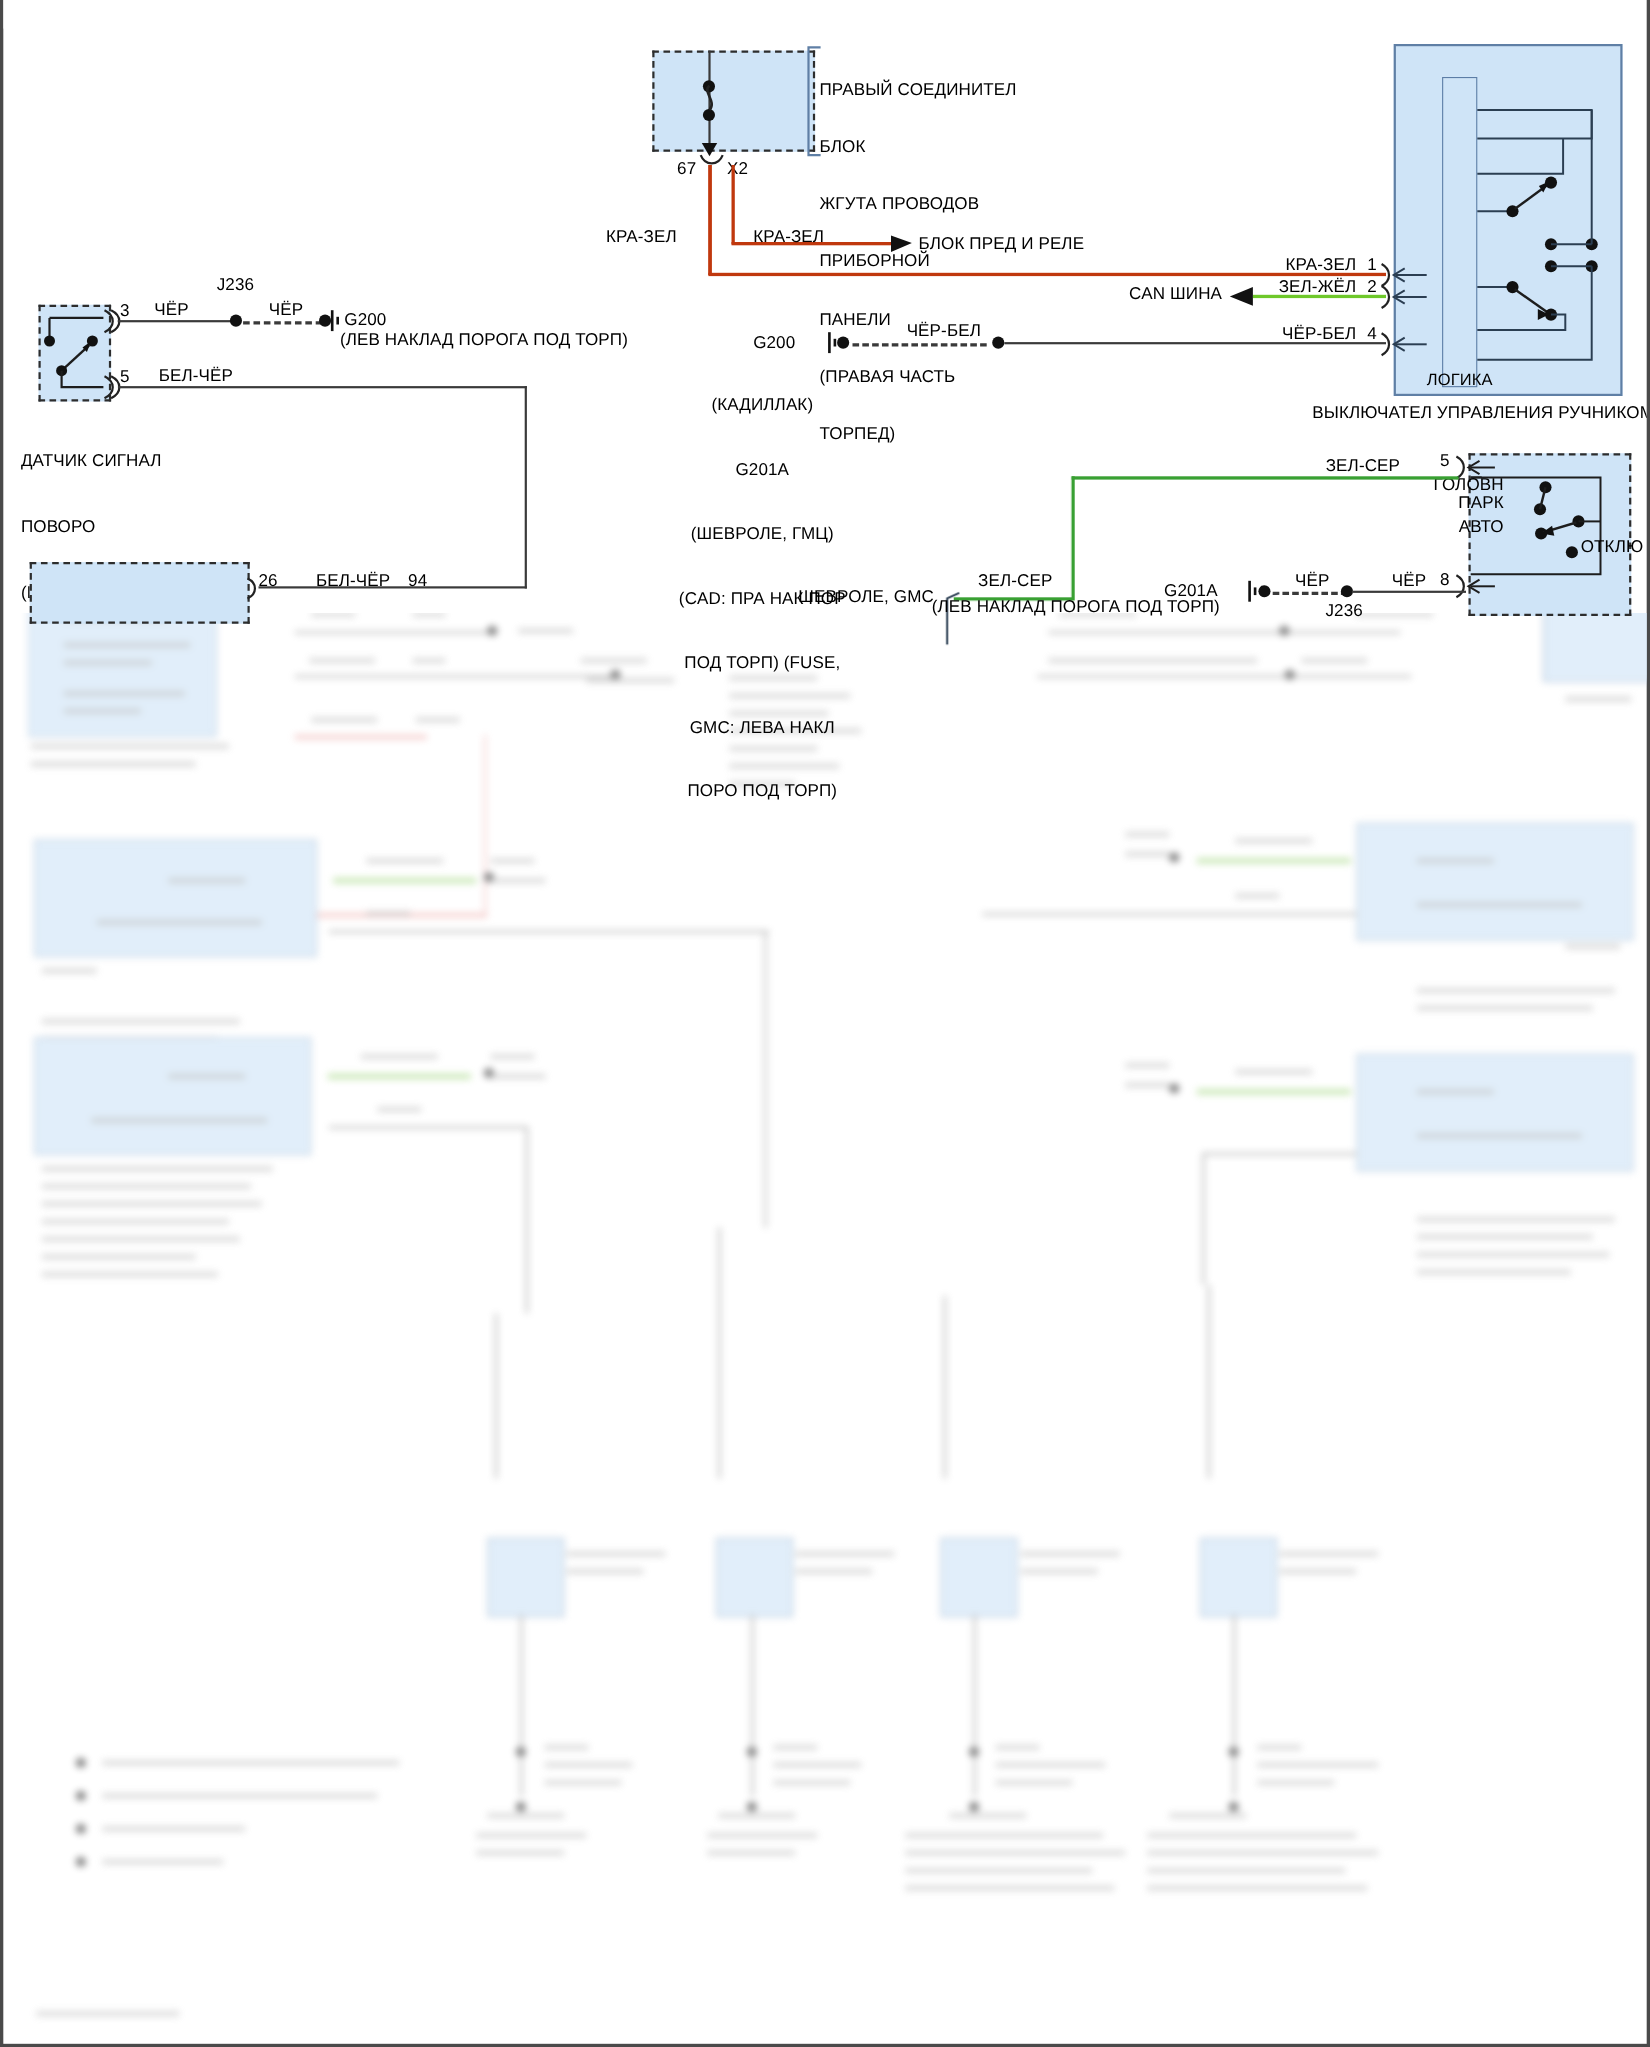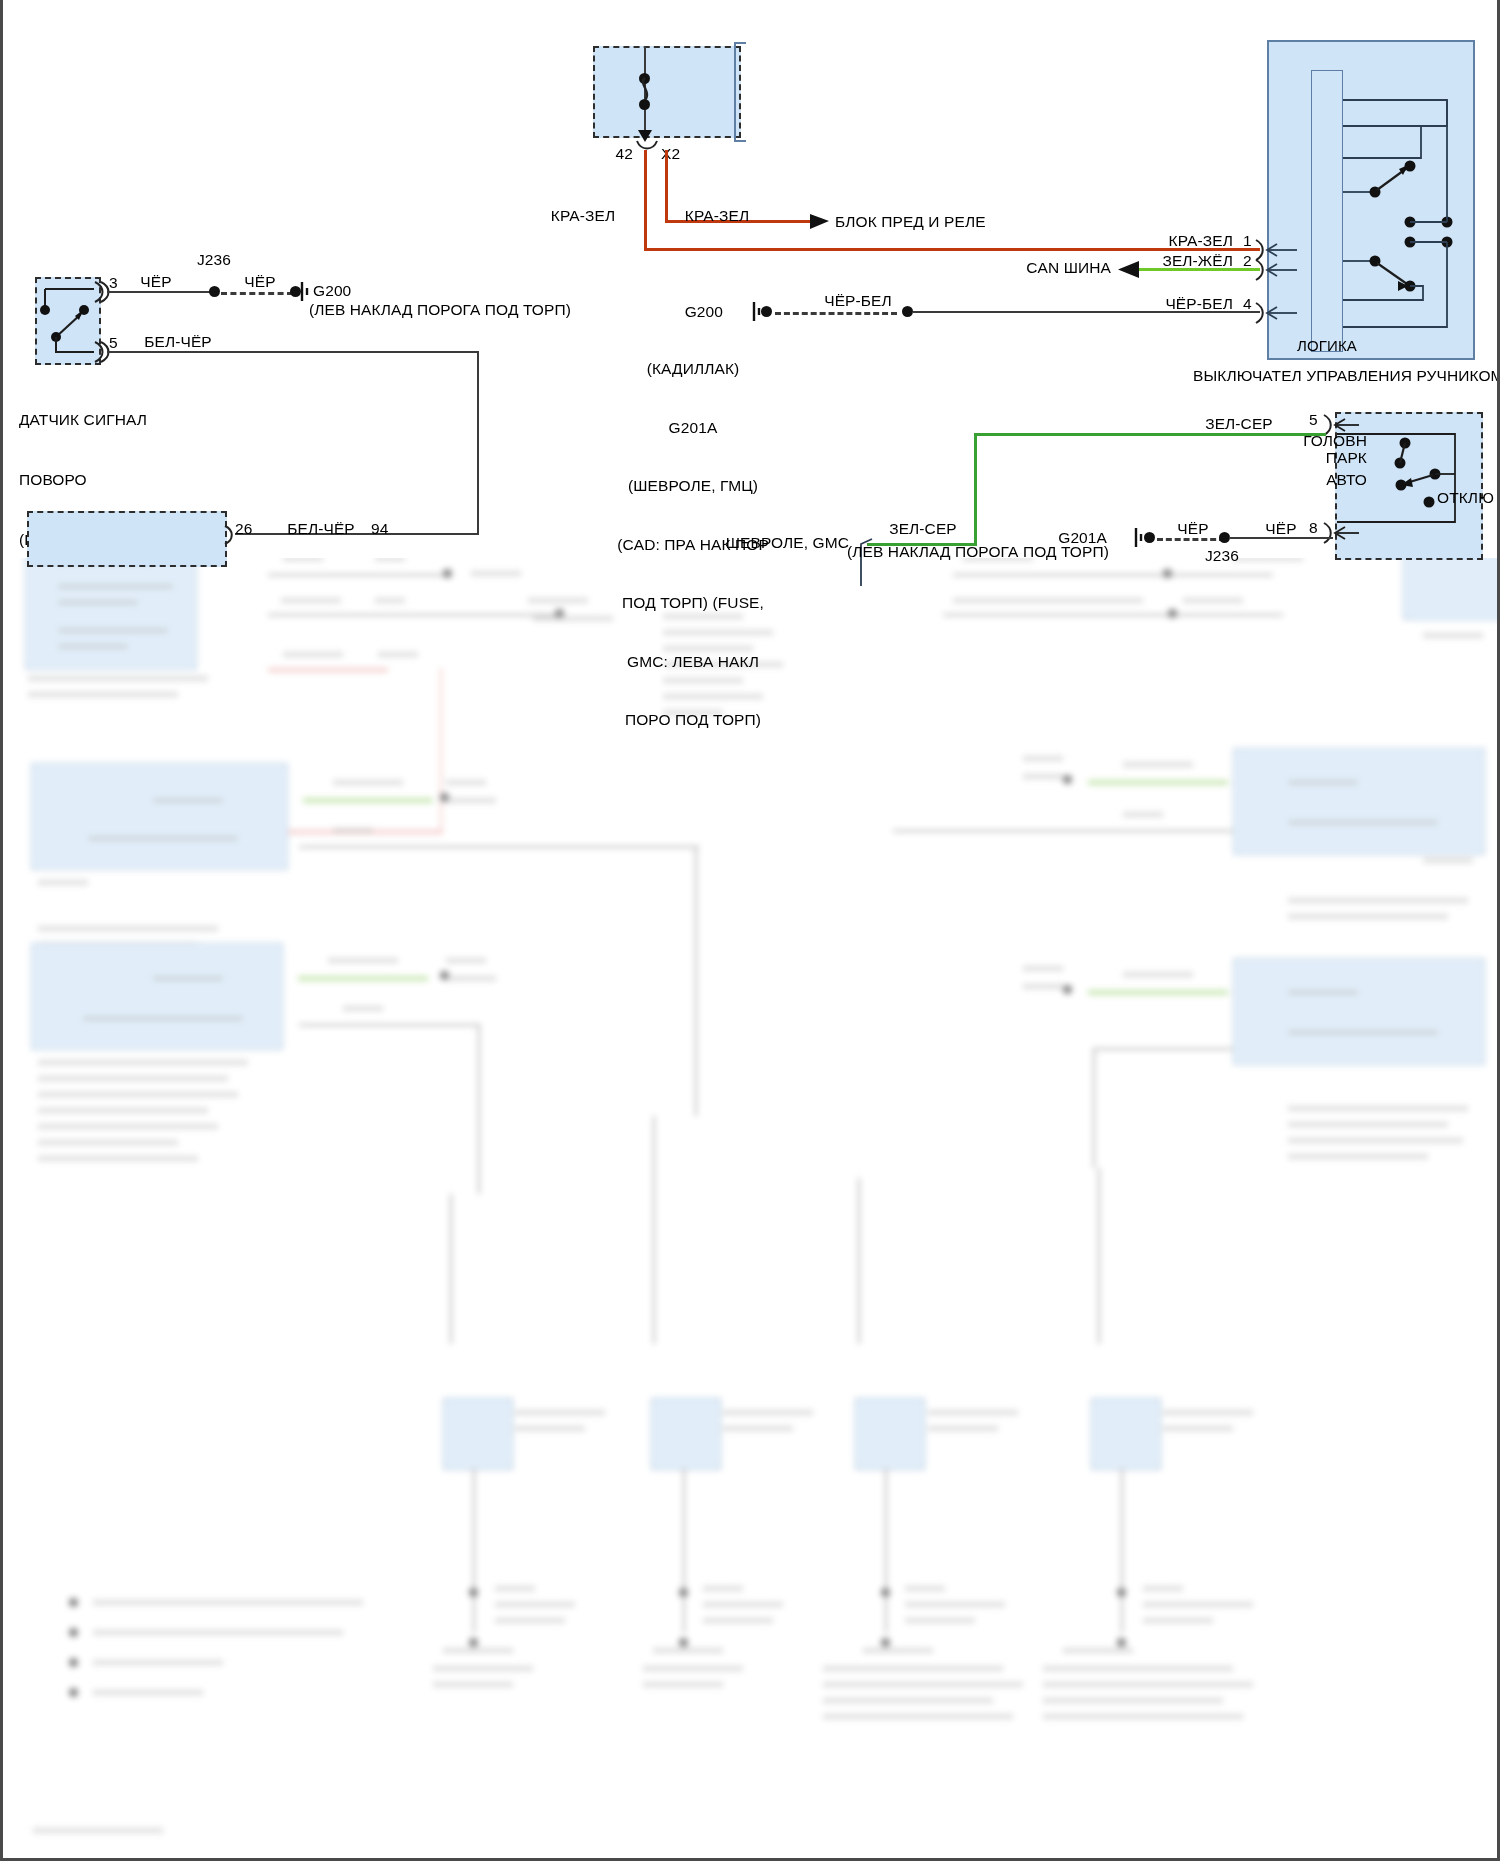--- a/index.html
+++ b/index.html
@@ -255,22 +255,31 @@
     <path d="M8 0 C 1 5, 15 14, 8 22" stroke="#222" stroke-width="2.4" fill="none"></path>
   </svg>
   <svg style="left:633px;top:128px;width:18px;height:16px;">
     <path d="M9 14 L2 2 L16 2 Z" fill="#111"></path>
   </svg>
 
 
   <svg style="left:730px;top:42px;width:14px;height:100px;">
     <path d="M13 1 L2 1 L2 99 L13 99" stroke="#5f7fa5" stroke-width="2" fill="none"></path>
   </svg>
-
-  <div class="lbl r" style="left:590px;top:144px;width:40px;">42</div>
+  <div class="lbl" style="left:742px;top:38px;width:220px;font-size:15.5px;line-height:17.4px;">
+    <div>ПРАВЫЙ СОЕДИНИТЕЛ</div>
+    <div>БЛОК</div>
+    <div>ЖГУТА ПРОВОДОВ</div>
+    <div>ПРИБОРНОЙ</div>
+    <div>ПАНЕЛИ</div>
+    <div>(ПРАВАЯ ЧАСТЬ</div>
+    <div>ТОРПЕД)</div>
+  </div>
+
+  <div class="lbl r" style="left:590px;top:144px;width:40px;">67</div>
   <div class="lbl" style="left:658px;top:144px;width:40px;">X2</div>
   <svg style="left:633px;top:140px;width:22px;height:12px;">
     <path d="M1 1 C5 11, 17 11, 21 1" stroke="#222" stroke-width="2" fill="none"></path>
   </svg>
 
   <div class="wire red v" style="left:641px;top:150px;height:100px;"></div>
   <div class="wire red v" style="left:662px;top:150px;height:72px;"></div>
   <div class="wire red h" style="left:662px;top:220px;width:148px;"></div>
   <svg style="left:806px;top:213px;width:22px;height:17px;">
     <path d="M1 1 L20 8 L1 16 Z" fill="#111"></path>

